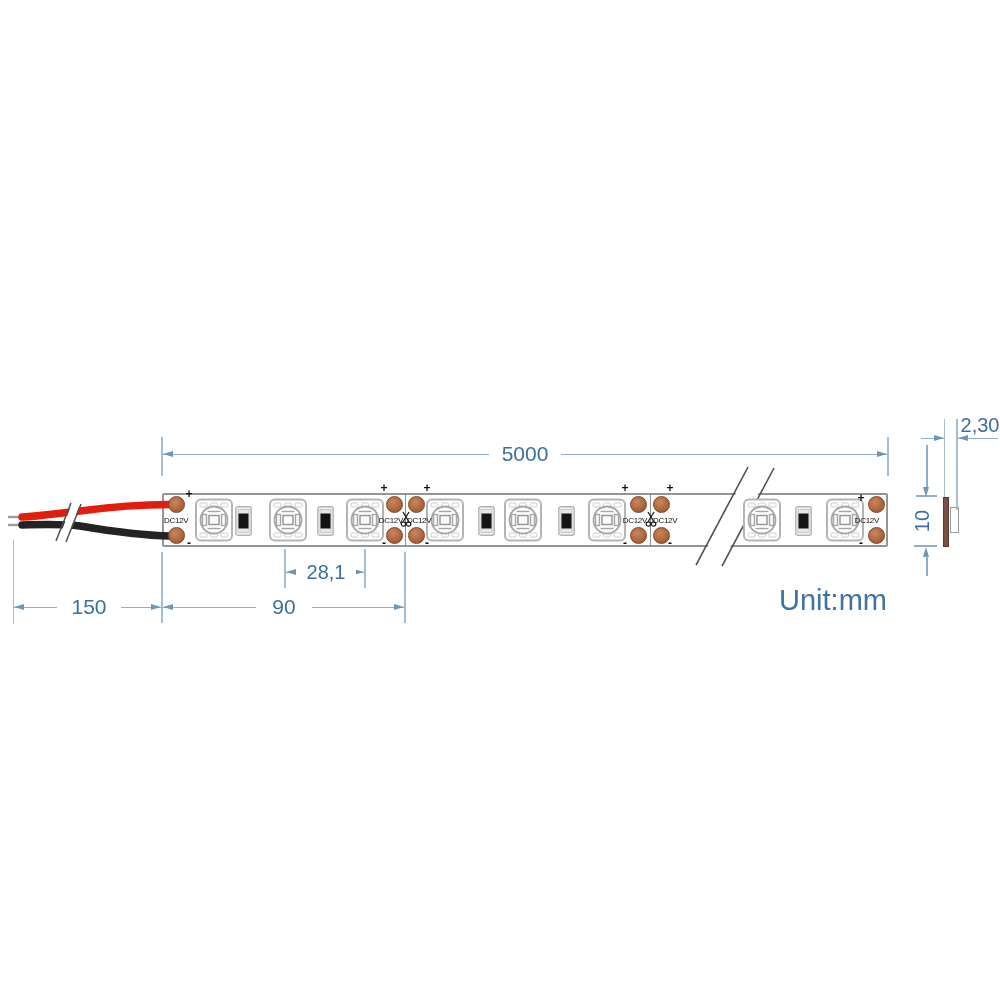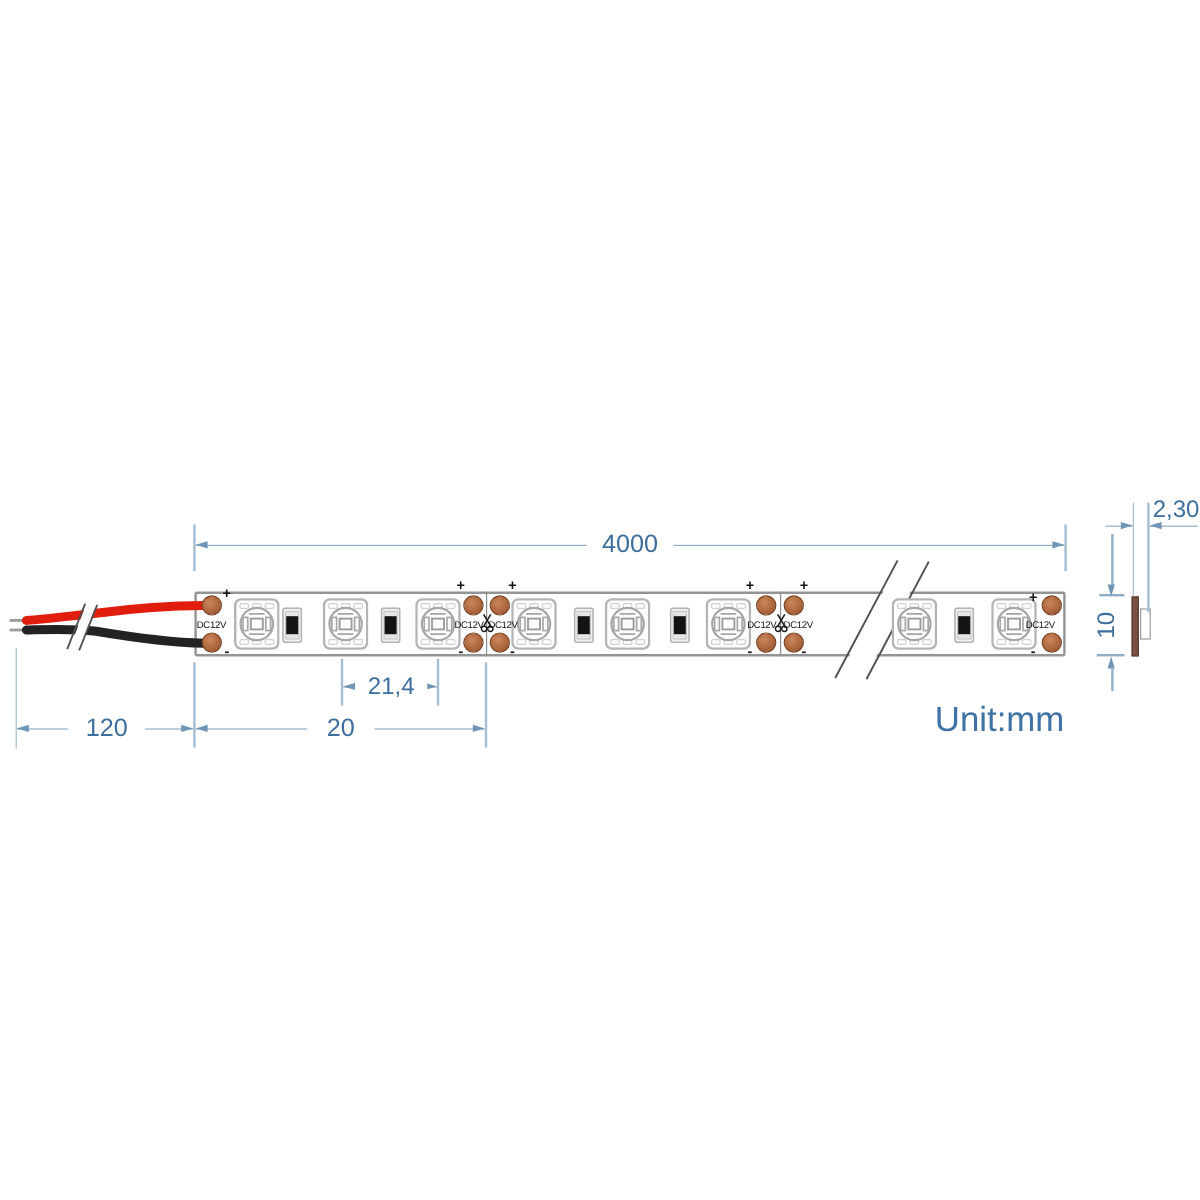--- a/index.html
+++ b/index.html
@@ -85,47 +85,47 @@
     <line x1="696" y1="565" x2="748" y2="467" stroke="#4f4f4f" stroke-width="1.6"></line>
     <line x1="722" y1="566" x2="774" y2="468" stroke="#4f4f4f" stroke-width="1.6"></line>
   </svg>
 
   <div>
     <div class="abs ext" style="left:161.4px;top:437px;height:39px"></div>
     <div class="abs ext" style="left:887.4px;top:437px;height:39px"></div>
     <div class="abs dline" style="left:163px;top:454px;width:724px"></div>
     <div class="abs arr arr-l" style="left:163px;top:451.4px"></div>
     <div class="abs arr arr-r" style="left:877px;top:451.4px"></div>
-    <div class="abs dim-text" style="left:489px;top:443px;width:68px">4000</div>
+    <div class="abs dim-text" style="left:489px;top:443px;width:68px">5000</div>
   </div>
 
   <div>
     <div class="abs ext" style="left:12.6px;top:540px;height:84px"></div>
     <div class="abs ext" style="left:161.4px;top:552px;height:71px"></div>
     <div class="abs dline" style="left:14px;top:607px;width:147px"></div>
     <div class="abs arr arr-l" style="left:14px;top:604.4px"></div>
     <div class="abs arr arr-r" style="left:151px;top:604.4px"></div>
-    <div class="abs dim-text" style="left:57px;top:596px;width:60px">120</div>
+    <div class="abs dim-text" style="left:57px;top:596px;width:60px">150</div>
   </div>
 
   <div>
     <div class="abs ext" style="left:404.4px;top:552px;height:71px"></div>
     <div class="abs dline" style="left:163px;top:607px;width:241px"></div>
     <div class="abs arr arr-l" style="left:163px;top:604.4px"></div>
     <div class="abs arr arr-r" style="left:394px;top:604.4px"></div>
-    <div class="abs dim-text" style="left:256px;top:596px;width:52px">20</div>
+    <div class="abs dim-text" style="left:256px;top:596px;width:52px">90</div>
   </div>
 
   <div>
     <div class="abs ext" style="left:284.4px;top:549px;height:39px"></div>
     <div class="abs ext" style="left:364.4px;top:549px;height:39px"></div>
     <div class="abs dline" style="left:286px;top:572px;width:78px"></div>
     <div class="abs arr arr-l" style="left:286px;top:569.4px"></div>
     <div class="abs arr arr-r" style="left:354px;top:569.4px"></div>
-    <div class="abs dim-text" style="left:296px;top:561px;width:56px;font-size:20px">21,4</div>
+    <div class="abs dim-text" style="left:296px;top:561px;width:56px;font-size:20px">28,1</div>
   </div>
 
   <div id="side-pcb" class="abs"></div>
   <div id="side-led" class="abs"></div>
 
   <div>
     <div class="abs ext" style="left:944.2px;top:419px;height:78px"></div>
     <div class="abs ext" style="left:956.4px;top:419px;height:91px"></div>
     <div class="abs dline" style="left:920.5px;top:438px;width:23.5px"></div>
     <div class="abs arr arr-r" style="left:933.8px;top:435.4px"></div>

